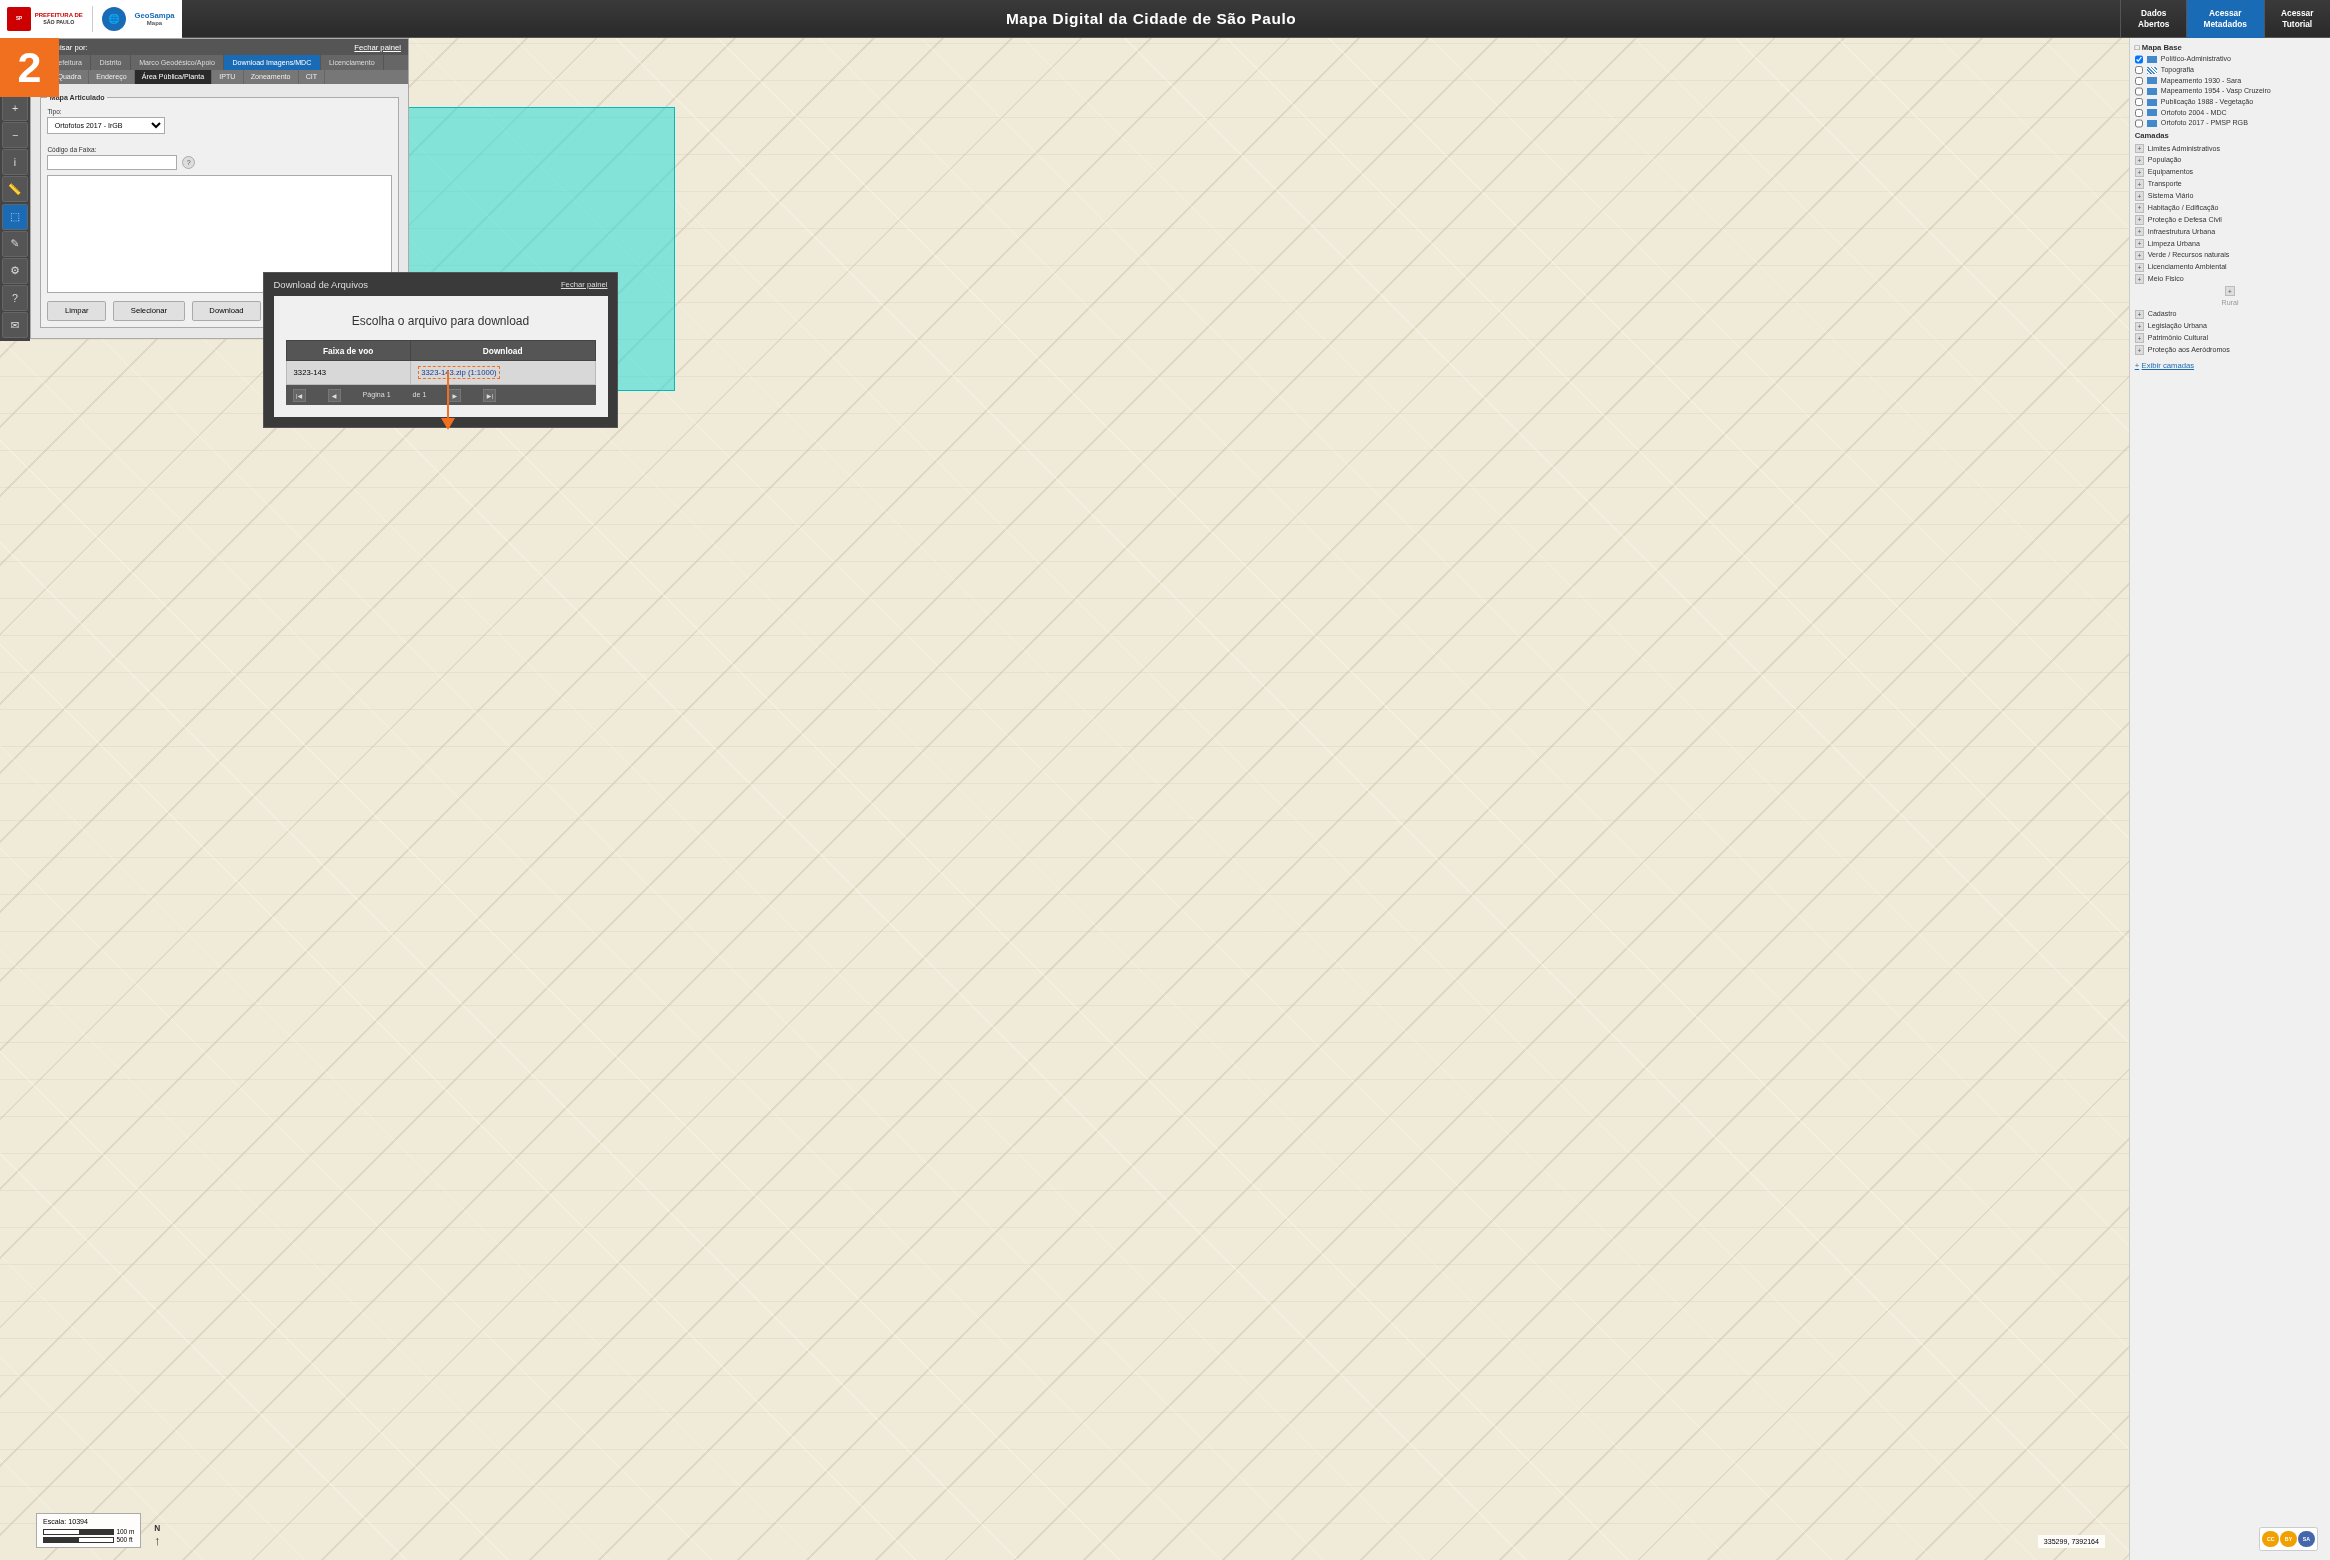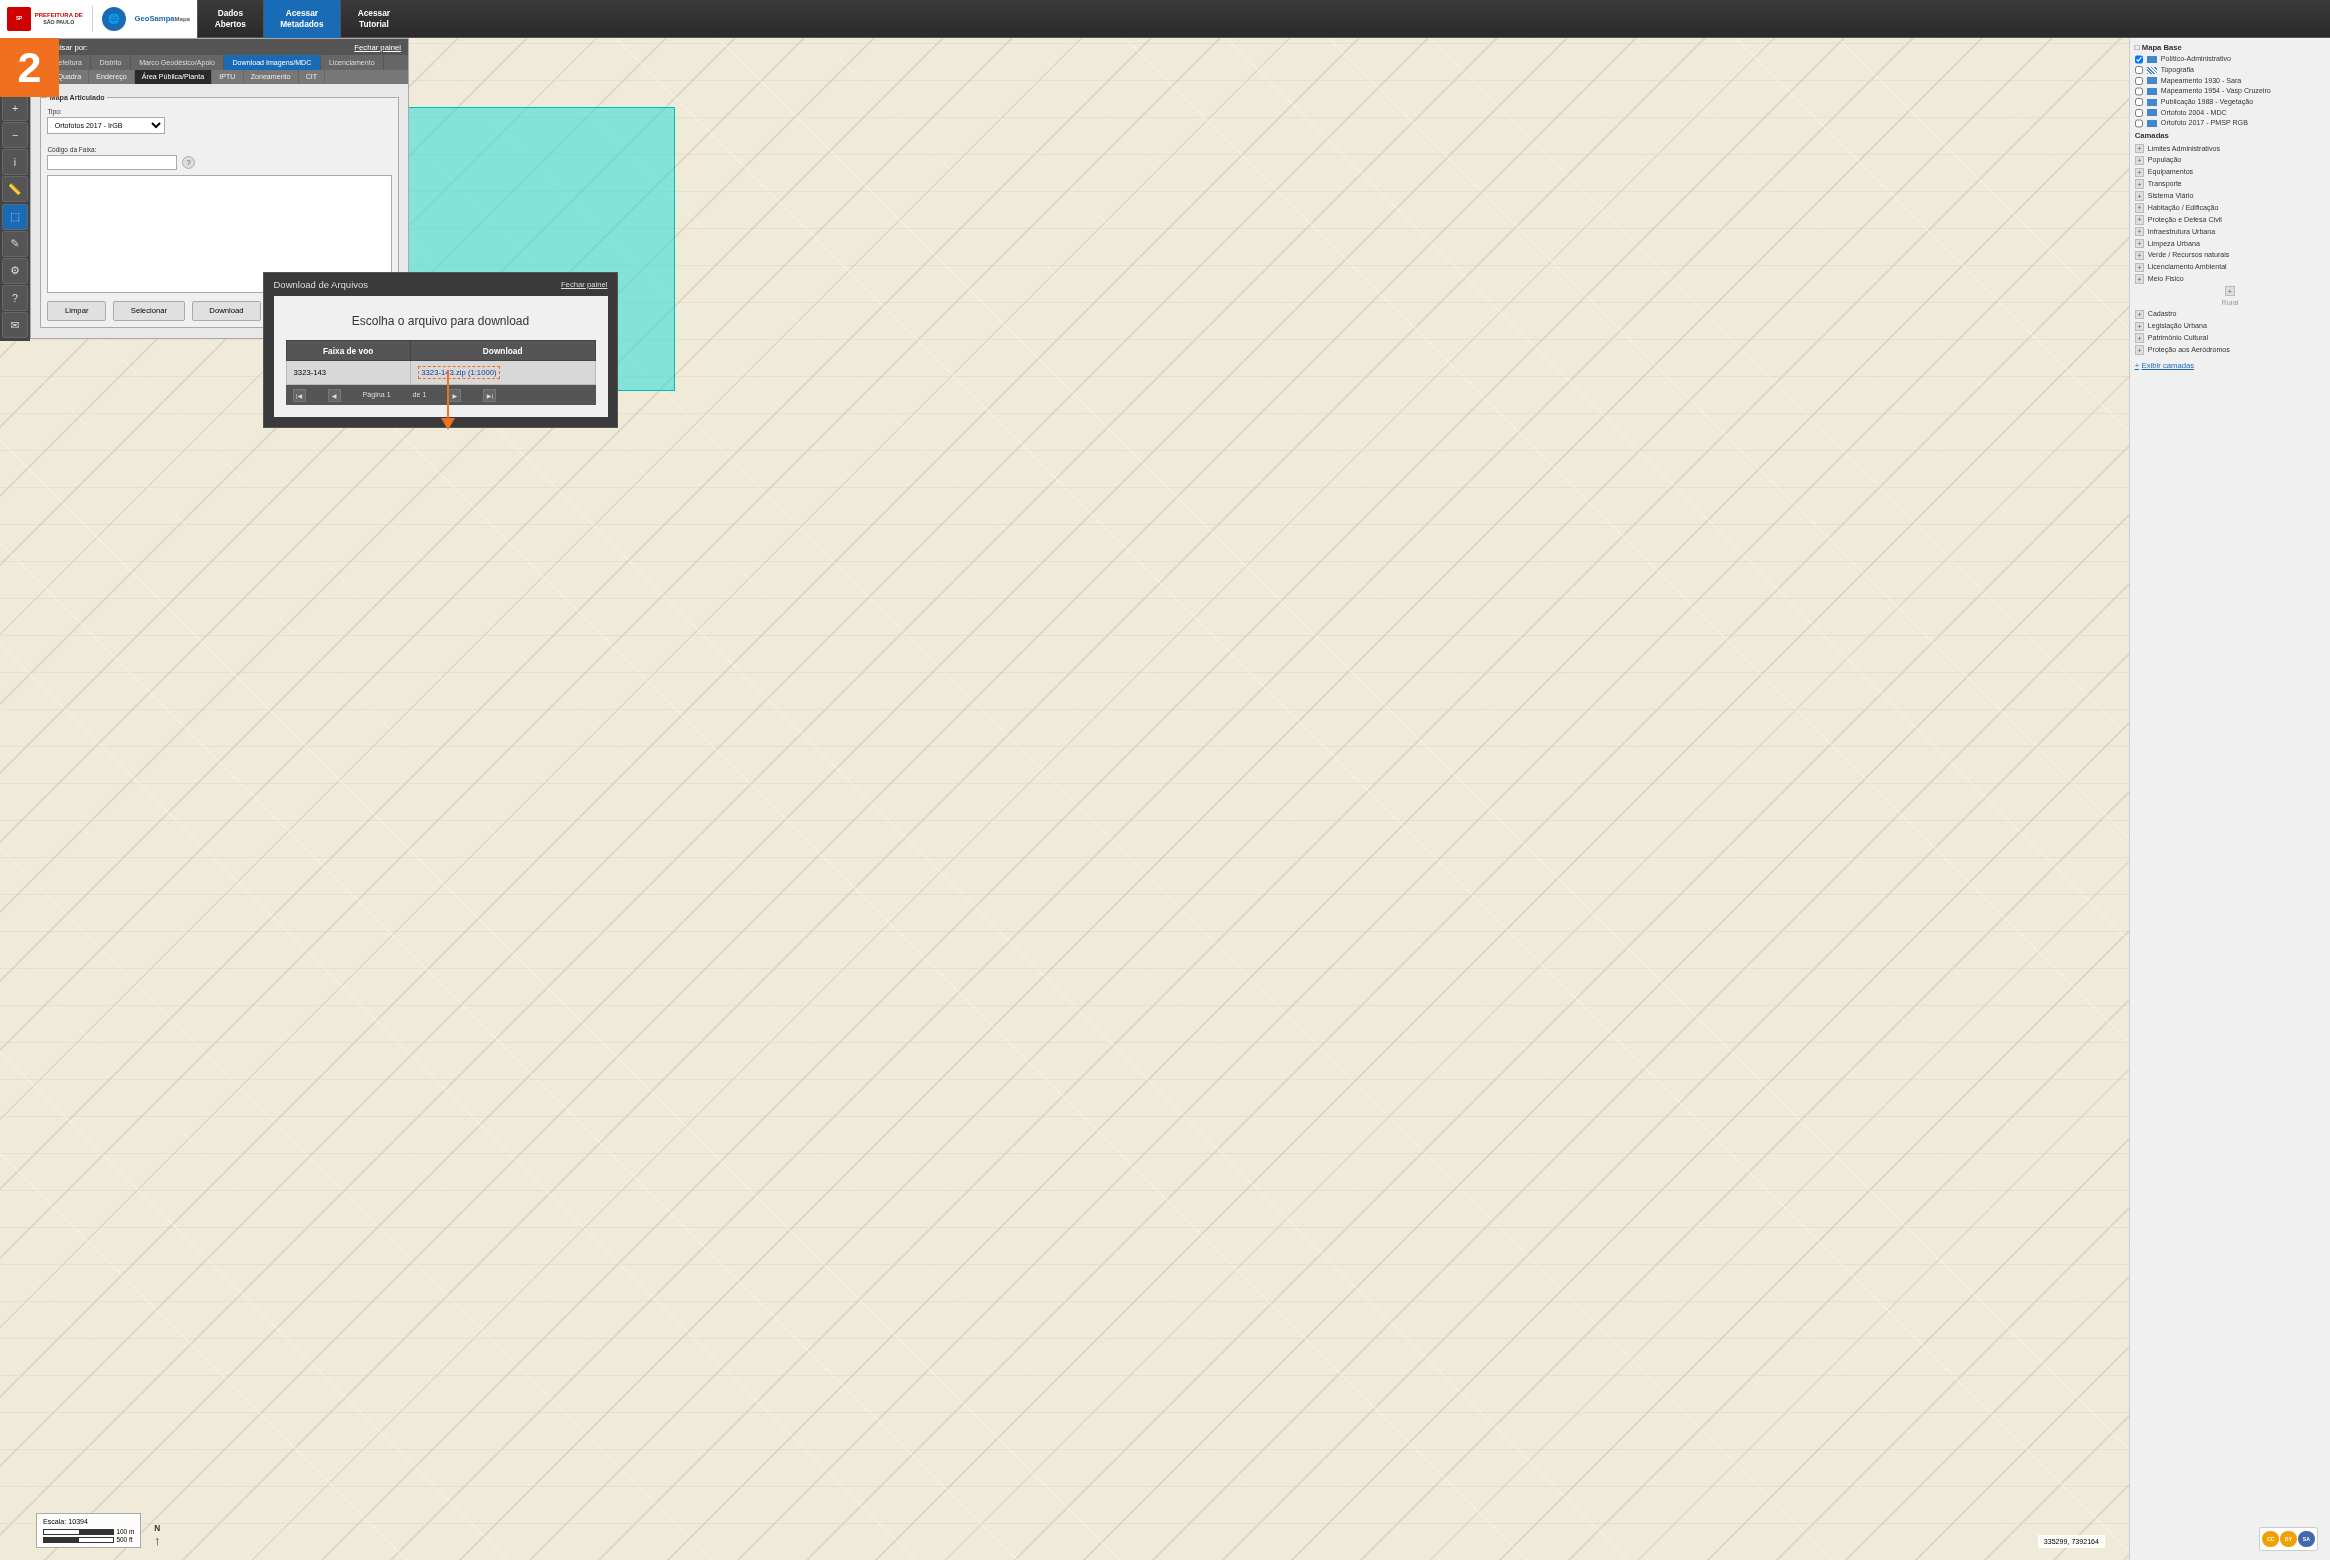--- a/index.html
+++ b/index.html
@@ -46,21 +46,21 @@
       height: 38px;
       padding: 0 7.1px;
       gap: 4.7px;
     }
     .logo-prefeitura {
       display: flex; flex-direction: column; align-items: center;
       font-size: 6px; font-weight: bold; color: #c00; line-height: 1.2;
     }
     .logo-prefeitura .city { font-size: 5.3px; color: #333; }
     .logo-geosampa {
-      display: flex; align-items: center;
+      display: flex; flex-direction: column; align-items: center;
       font-size: 7.7px; font-weight: bold; color: #1a6bb5; margin-left: 4.7px;
     }
     .logo-geosampa .mapa { font-size: 6px; color: #555; }
     .header-title {
       flex: 1; text-align: center;
       font-size: 15.4px; font-weight: bold; color: #fff;
       letter-spacing: 0.6px;
     }
     .header-nav {
       display: flex; gap: 0;
@@ -328,20 +328,21 @@
     <div style="display:flex;align-items:center;gap:3.6px;">
       <div style="width:24px;height:24px;background:#1a6bb5;border-radius:50%;display:flex;align-items:center;justify-content:center;">
         <span style="color:#fff;font-size:9.5px;">🌐</span>
       </div>
       <div class="logo-geosampa">
         <span>GeoSampa</span>
         <span class="mapa">Mapa</span>
       </div>
     </div>
   </div>
+  <div class="header-title">Mapa Digital da Cidade de São Paulo</div>
   <div class="header-nav">
     <div class="header-nav-item">
       <span style="white-space:pre-line;">Dados
 Abertos</span>
     </div>
     <div class="header-nav-item active">
       <span style="white-space:pre-line;">Acessar
 Metadados</span>
     </div>
     <div class="header-nav-item">

